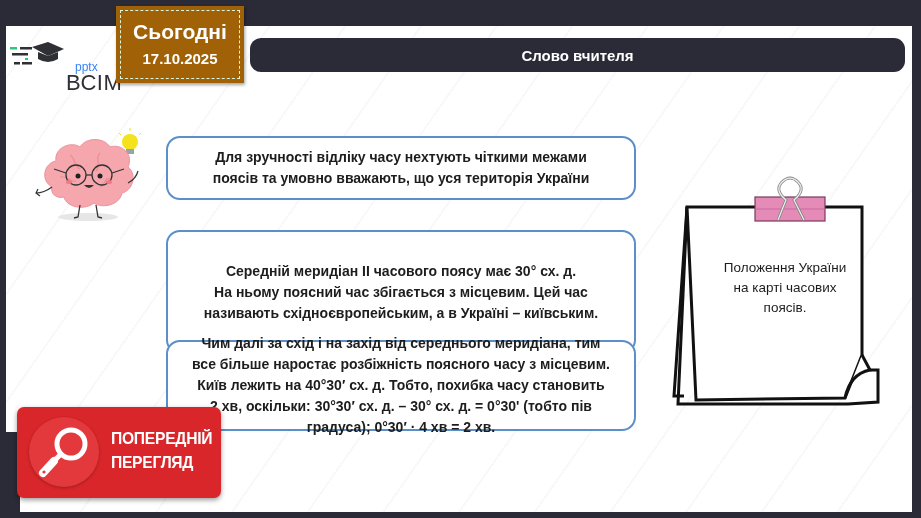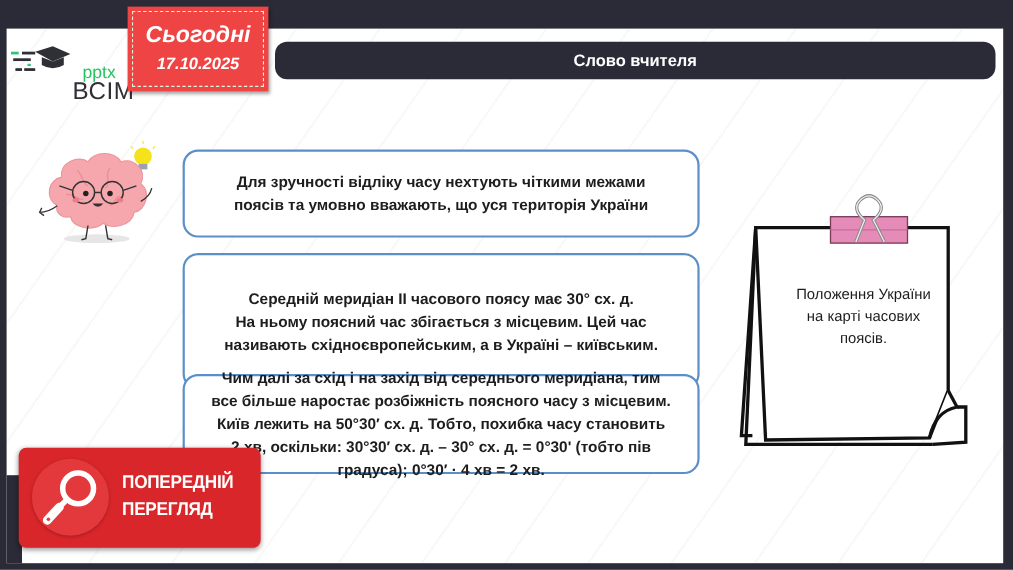--- a/index.html
+++ b/index.html
@@ -12,25 +12,25 @@
     position:absolute; left:6px; top:26px; width:906px; height:486px;
     background:#ffffff; overflow:hidden;
   }
   .watermark {
     position:absolute; inset:0; pointer-events:none;
     background-image: repeating-linear-gradient(-55deg, rgba(170,170,170,0.0) 0 60px, rgba(190,190,190,0.10) 60px 62px);
   }
   
   .logo { position:absolute; left:8px; top:36px; width:110px; height:40px; }
   .logo-text { position:absolute; left:58px; top:4px; font-size:22px; color:#2f2f36; letter-spacing:0.5px; line-height:22px;margin-top:32px; }
-  .logo-sub { position:absolute; left:67px; top:25px; font-size:16px; color:#22c55e; line-height:12px; }
+  .logo-sub { position:absolute; left:67px; top:25px; font-size:12px; color:#3b82f6; line-height:12px; }
   
   .date-badge {
     position:absolute; left:116px; top:6px; width:128px; height:77px;
-    background:#ef4444; box-shadow:1px 2px 3px rgba(0,0,0,0.35);font-style:italic;
+    background:#a16207; box-shadow:1px 2px 3px rgba(0,0,0,0.35);
   }
   .date-badge .inner {
     position:absolute; left:4px; top:4px; right:4px; bottom:4px;
     border:1.5px dashed #d7f5df;
     display:flex; flex-direction:column; align-items:center; justify-content:center;
   }
   .date-label { color:#fff; font-size:21px; font-weight:bold; line-height:27px; }
   .date-value { color:#fff; font-size:15px; font-weight:bold; line-height:27px; }
   
   .header-bar {
@@ -41,32 +41,32 @@
   
   .brain { position:absolute; left:30px; top:125px; width:115px; height:110px; }
   
   .info-box {
     position:absolute; left:166px; width:470px;
     border:2.5px solid #5b8fc9; border-radius:14px; background:#fff;
     display:flex; align-items:center; justify-content:center; text-align:center;
     box-sizing:border-box; padding:4px 10px;
   }
   .info-box p { margin:0; font-size:14px; font-weight:bold; color:#1d1d1d; line-height:21px; }
-  .box1 { top:136px; height:80px; }
+  .box1 { top:136px; height:64px; }
   .box2 { top:230px; height:124px; }
   .box3 { top:340px; height:91px; }
   
   .note { position:absolute; left:670px; top:160px; width:220px; height:250px; }
   .note-text {
     position:absolute; left:705px; top:258px; width:160px; text-align:center;
     font-size:13.5px; font-weight:normal; color:#1d1d1d; line-height:20px;
   }
   
   .preview-badge {
-    position:absolute; left:17px; top:407px; width:220px; height:91px;
+    position:absolute; left:17px; top:407px; width:204px; height:91px;
     background:#d8262a; border-radius:7px; box-shadow:0 2px 5px rgba(0,0,0,0.4);
   }
   .preview-circle {
     position:absolute; left:12px; top:10px; width:70px; height:70px; border-radius:50%;
     background:#e3393c; box-shadow:0 1px 3px rgba(0,0,0,0.25);
   }
   .preview-text {
     position:absolute; left:94px; top:20px; width:90px;
     color:#fff; font-weight:bold; font-size:17px; line-height:24px; letter-spacing:-0.3px;
     transform:scaleX(0.92); transform-origin:left;
@@ -145,21 +145,21 @@
     <span>Середній меридіан ІІ часового поясу має 30° сх. д.</span><br>
     <span>На ньому поясний час збігається з місцевим. Цей час</span><br>
     <span>називають східноєвропейським, а в Україні – київським.</span>
   </p>
 </div>
 
 <div class="info-box box3">
   <p>
     <span>Чим далі за схід і на захід від середнього меридіана, тим</span><br>
     <span>все більше наростає розбіжність поясного часу з місцевим.</span><br>
-    <span>Київ лежить на 50°30′ сх. д. Тобто, похибка часу становить</span><br>
+    <span>Київ лежить на 40°30′ сх. д. Тобто, похибка часу становить</span><br>
     <span>2 хв, оскільки: 30°30′ сх. д. – 30° сх. д. = 0°30' (тобто пів</span><br>
     <span>градуса); 0°30′ · 4 хв = 2 хв.</span>
   </p>
 </div>
 
 <svg class="note" viewBox="0 0 220 250">
 
   <path d="M17,47 L8,244 L178,244" fill="none" stroke="#111" stroke-width="3"></path>
   <path d="M17,47 L4,236 L14,236" fill="none" stroke="#111" stroke-width="3"></path>
 

